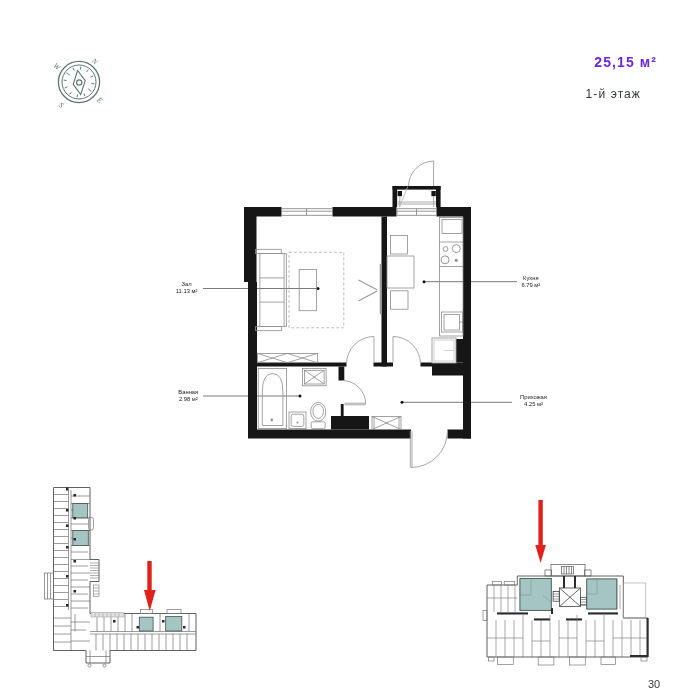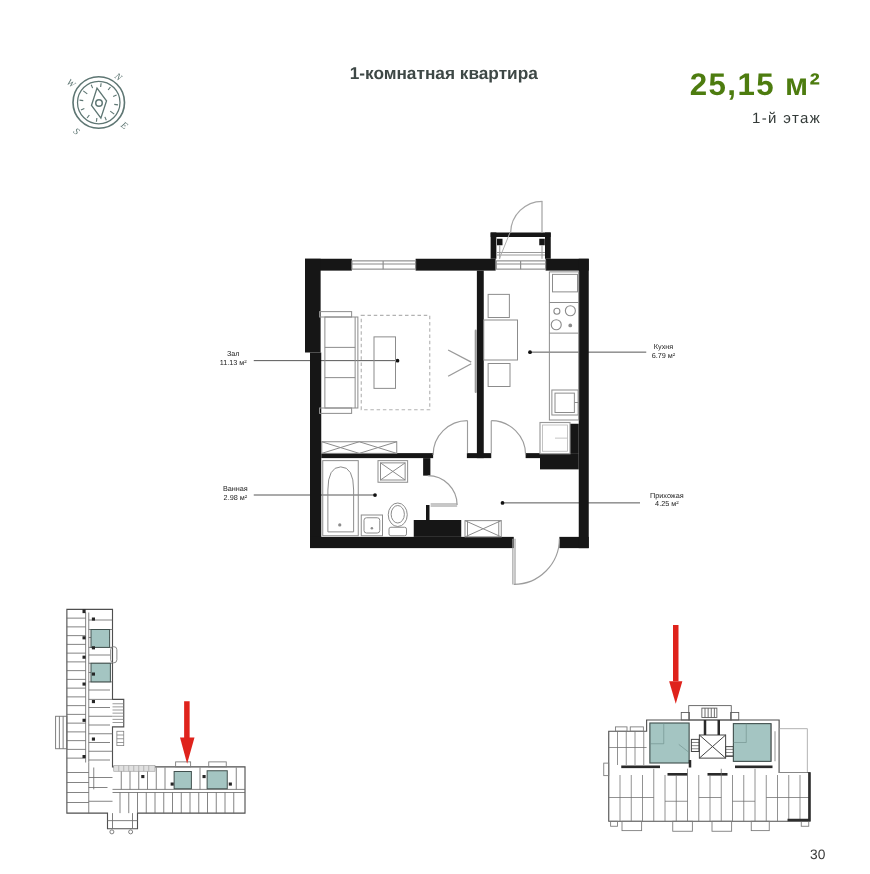--- a/index.html
+++ b/index.html
@@ -1,33 +1,32 @@
 <!DOCTYPE html>
 <html><head>
 <meta charset="utf-8">
 <style>
   html,body{margin:0;padding:0;background:#ffffff;}
   #page{position:relative;width:696px;height:699px;background:#ffffff;overflow:hidden;
         font-family:"Liberation Sans",sans-serif;}
   .abs{position:absolute;}
   .title{font-size:13.8px;font-weight:bold;color:#3e4846;letter-spacing:0px;}
-  .area{font-size:25px;font-weight:bold;color:#4d7c0f;letter-spacing:1.1px;}
+  .area{font-size:14px;font-weight:bold;color:#6d28d9;letter-spacing:1.1px;}
   .floor{font-size:12px;color:#333a38;letter-spacing:1.1px;}
   .rl{font-size:5.8px;line-height:7px;color:#1c1c1c;text-align:center;}
   .pg{font-size:11px;color:#3a3a3a;}
 </style>
 </head>
 <body>
 <div id="page">
 
-<div class="abs title" style="left:255px;top:51px;width:200px;text-align:center;">1-комнатная квартира</div>
 
 <div class="abs area" style="left:456px;top:53.5px;width:201px;text-align:right;">25,15 м²</div>
 
-<div class="abs floor" style="left:456px;top:86.5px;width:201px;text-align:right;">1-й этаж</div>
+<div class="abs floor" style="left:440px;top:86.5px;width:201px;text-align:right;">1-й этаж</div>
 
 <div class="abs rl" style="left:156.6px;top:280.7px;width:60px;">Зал<br>11.13 м²</div>
 
 <div class="abs rl" style="left:500.8px;top:275.4px;width:60px;">Кухня<br>6.79 м²</div>
 
 <div class="abs rl" style="left:158.3px;top:388.8px;width:60px;">Ванная<br>2.98 м²</div>
 
 <div class="abs rl" style="left:503.5px;top:394.2px;width:60px;">Прихожая<br>4.25 м²</div>
 
 <div class="abs pg" style="left:648px;top:677.5px;">30</div>

